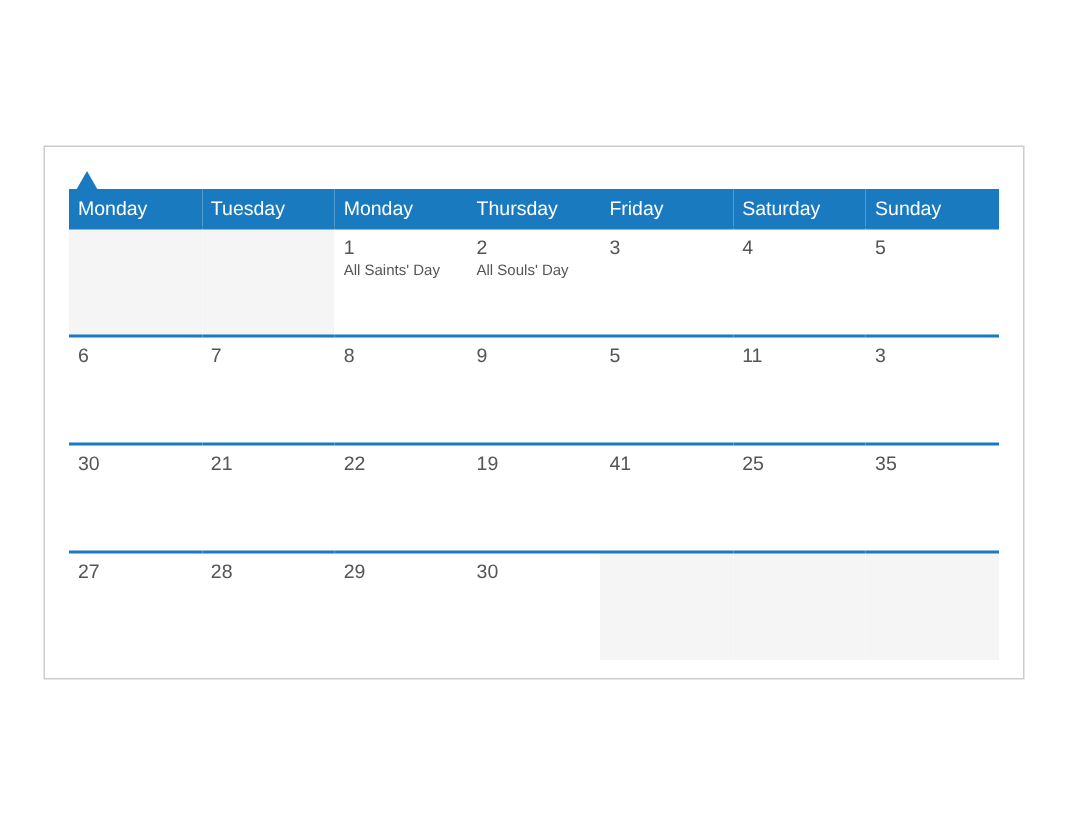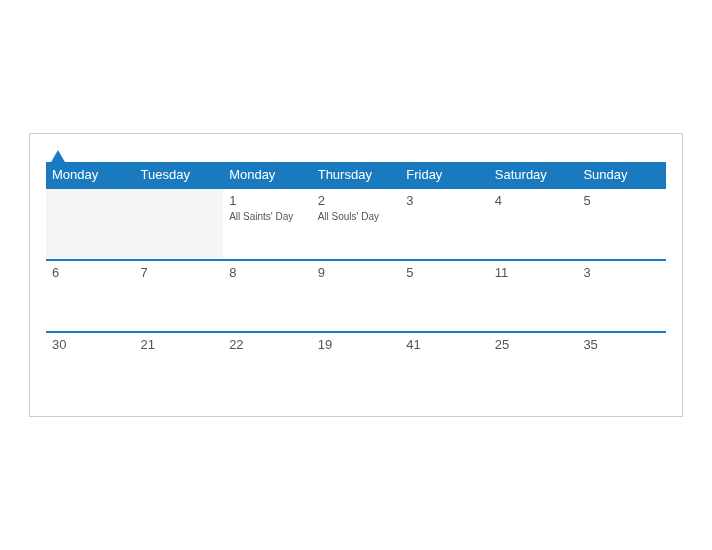--- a/index.html
+++ b/index.html
@@ -202,15 +202,32 @@
           <td>
             <span class="day-num">41</span>
           </td>
           <td>
             <span class="day-num">25</span>
           </td>
           <td>
             <span class="day-num">35</span>
           </td>
         </tr>
+        <tr class="last-row">
+          <td>
+            <span class="day-num">27</span>
+          </td>
+          <td>
+            <span class="day-num">28</span>
+          </td>
+          <td>
+            <span class="day-num">29</span>
+          </td>
+          <td>
+            <span class="day-num">30</span>
+          </td>
+          <td class="empty"></td>
+          <td class="empty"></td>
+          <td class="empty"></td>
+        </tr>
       </tbody>
   </table>
 </div>
 
 </body></html>

